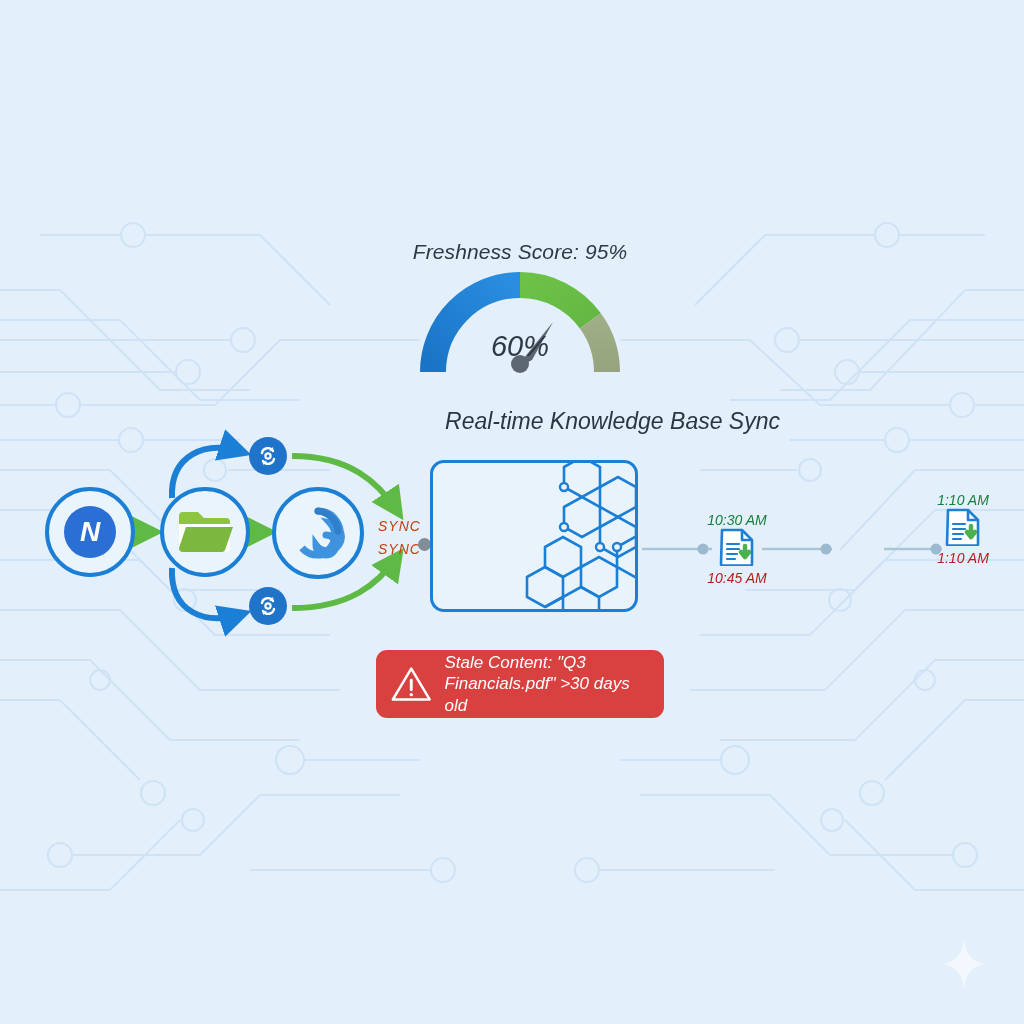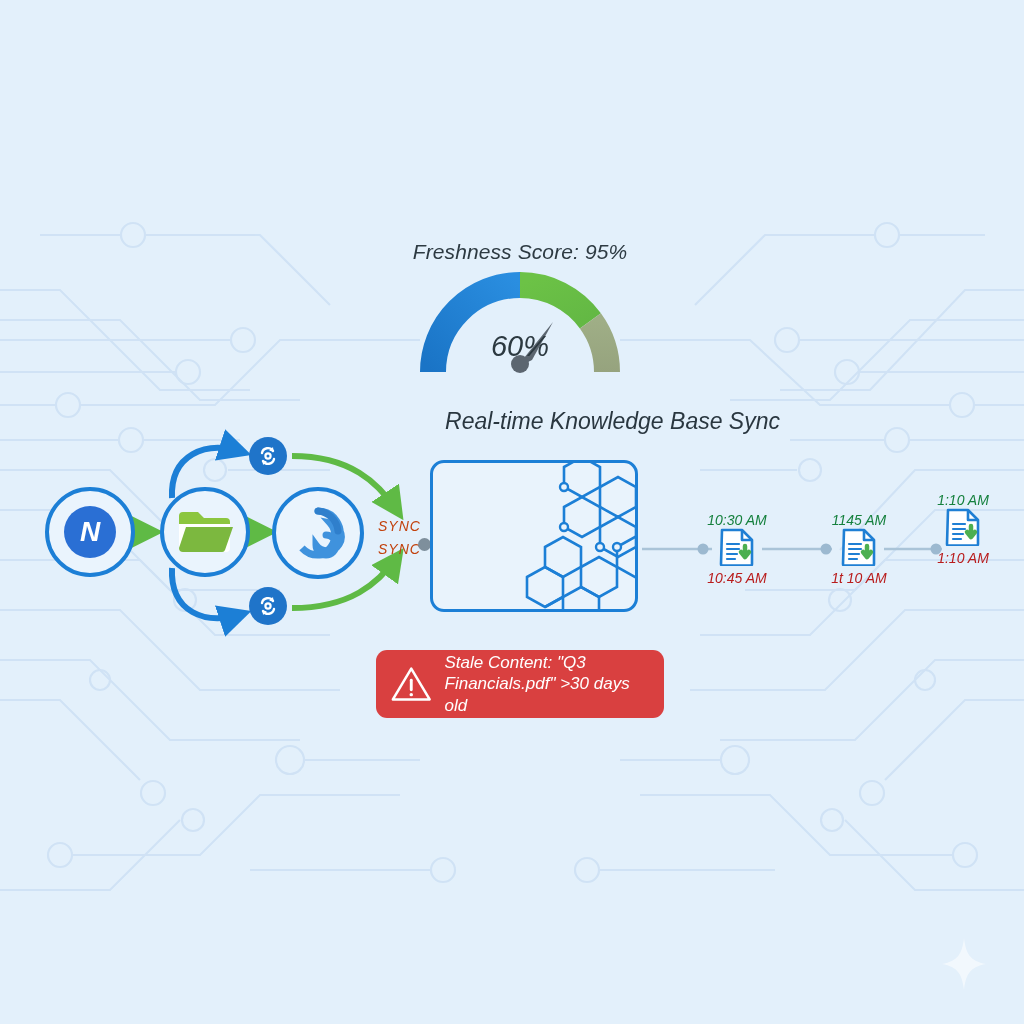--- a/index.html
+++ b/index.html
@@ -456,37 +456,20 @@
             <line x1="8" y1="21" x2="20" y2="21"></line>
             <line x1="8" y1="26" x2="18" y2="26"></line>
             <line x1="8" y1="31" x2="16" y2="31"></line>
           </g>
           <path d="M26 18 v9 M22 24 l4 5 l4 -5" fill="none" stroke="#4caf50" stroke-width="4.5" stroke-linecap="round" stroke-linejoin="round"></path>
         </svg>
       </div>
       <div class="tl-bottom">10:45 AM</div>
     </div>
 
-    <div class="tl-item" style="left:804px; top:512px;">
-      <div class="tl-top">1145 AM</div>
-      <div class="tl-icon">
-        <svg width="36" height="38" viewBox="0 0 36 38">
-          <path d="M3 2 h20 l10 10 v24 a1.5 1.5 0 0 1 -1.5 1.5 h-28 a1.5 1.5 0 0 1 -1.5 -1.5 Z" fill="#ffffff" stroke="#1f7fd4" stroke-width="2.6" stroke-linejoin="round"></path>
-          <path d="M23 2 v10 h10" fill="none" stroke="#1f7fd4" stroke-width="2.6" stroke-linejoin="round"></path>
-          <g stroke="#1f7fd4" stroke-width="2.2" stroke-linecap="round">
-            <line x1="8" y1="16" x2="20" y2="16"></line>
-            <line x1="8" y1="21" x2="20" y2="21"></line>
-            <line x1="8" y1="26" x2="18" y2="26"></line>
-            <line x1="8" y1="31" x2="16" y2="31"></line>
-          </g>
-          <path d="M26 18 v9 M22 24 l4 5 l4 -5" fill="none" stroke="#4caf50" stroke-width="4.5" stroke-linecap="round" stroke-linejoin="round"></path>
-        </svg>
-      </div>
-      <div class="tl-bottom">1t 10 AM</div>
-    </div>
 
     <div class="tl-item" style="left:908px; top:492px;">
       <div class="tl-top">1:10 AM</div>
       <div class="tl-icon">
         <svg width="36" height="38" viewBox="0 0 36 38">
           <path d="M3 2 h20 l10 10 v24 a1.5 1.5 0 0 1 -1.5 1.5 h-28 a1.5 1.5 0 0 1 -1.5 -1.5 Z" fill="#ffffff" stroke="#1f7fd4" stroke-width="2.6" stroke-linejoin="round"></path>
           <path d="M23 2 v10 h10" fill="none" stroke="#1f7fd4" stroke-width="2.6" stroke-linejoin="round"></path>
           <g stroke="#1f7fd4" stroke-width="2.2" stroke-linecap="round">
             <line x1="8" y1="16" x2="20" y2="16"></line>
             <line x1="8" y1="21" x2="20" y2="21"></line>

